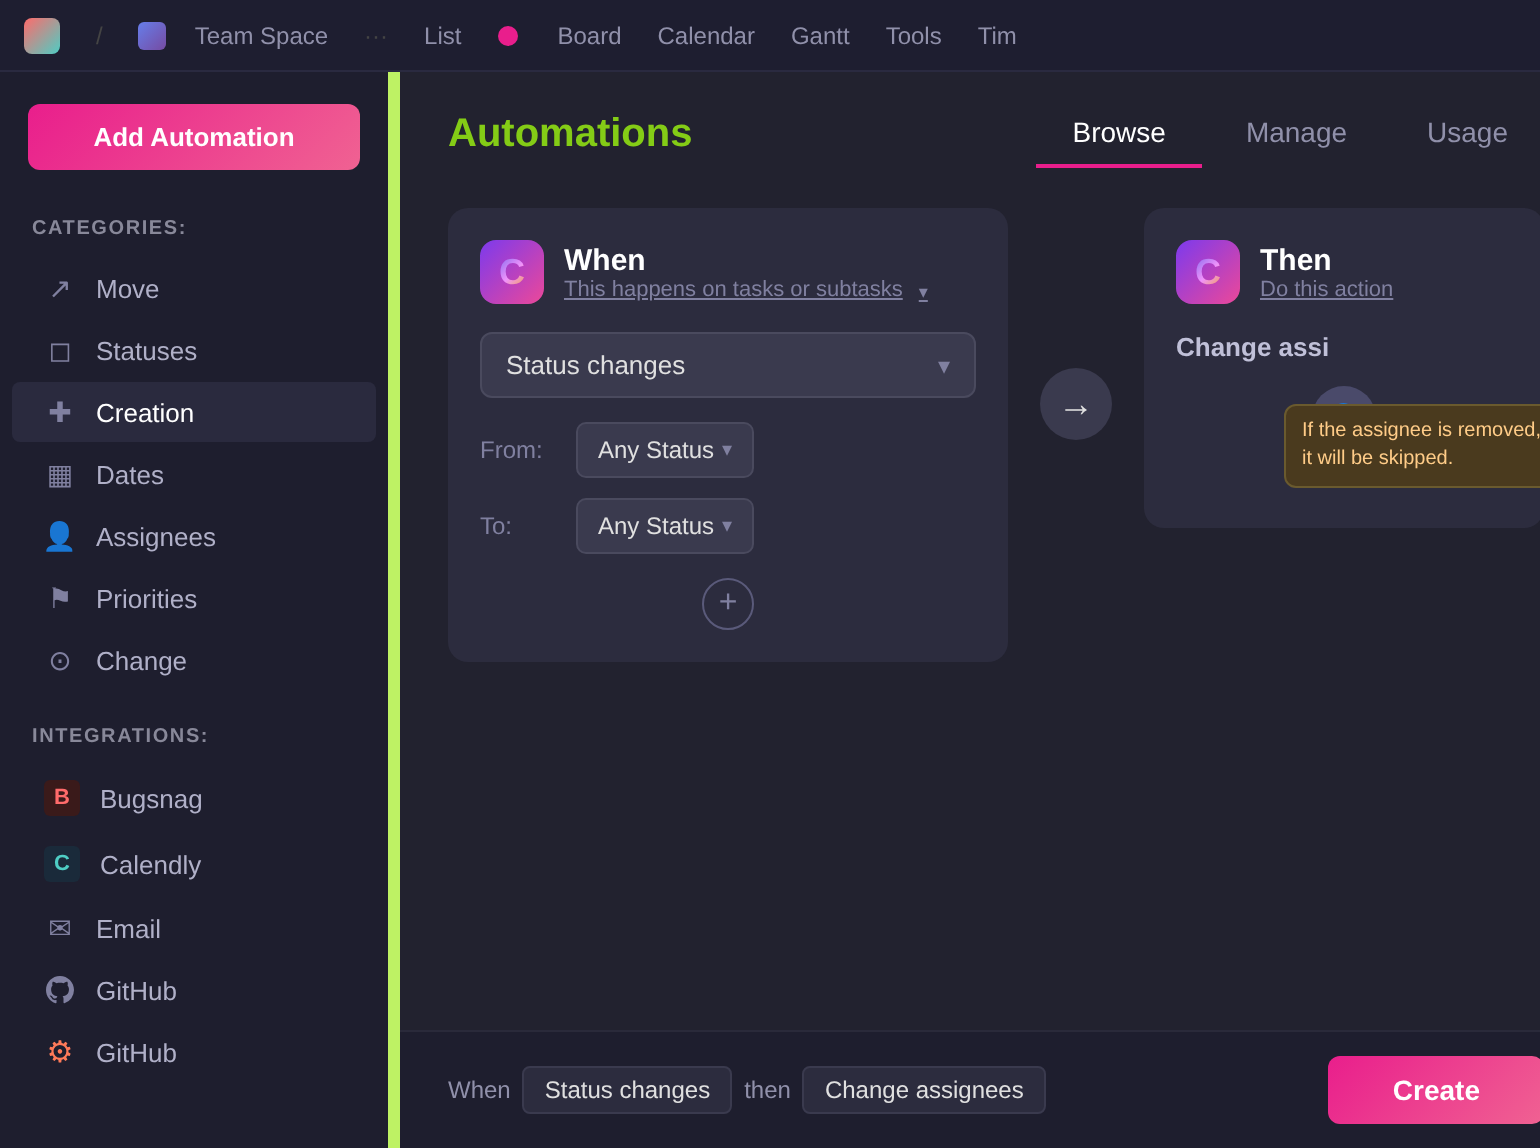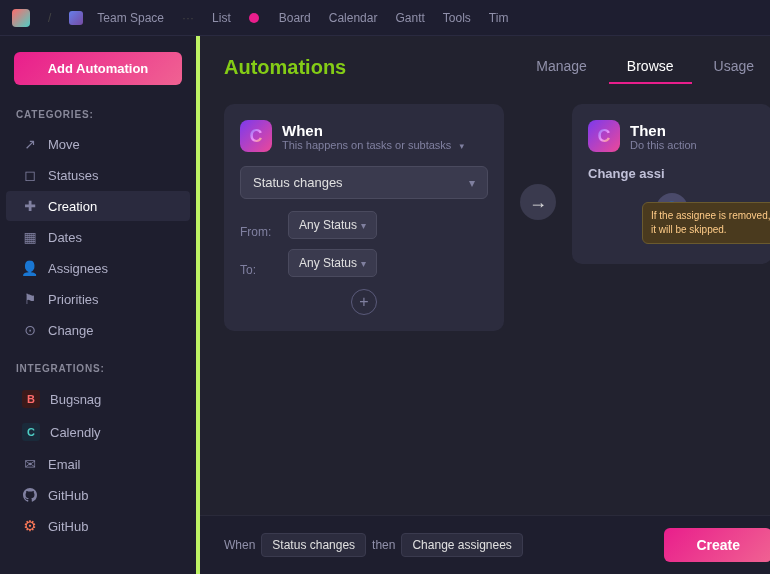--- a/index.html
+++ b/index.html
@@ -45,21 +45,21 @@
     
     .main-layout {
       display: flex;
       height: calc(574px - 36px);
     }
 
     
     .sidebar {
       width: 200px;
       background: #1e1e2e;
-      border-right: 4px solid #bef264;
+      border-right: 6px solid #bef264;
       padding: 16px 0;
       flex-shrink: 0;
       overflow-y: auto;
     }
     .add-automation-btn {
       display: block;
       margin: 0 14px 20px 14px;
       background: linear-gradient(135deg, #e91e8c, #f06292);
       color: white;
       border: none;
@@ -184,20 +184,21 @@
       font-size: 15px;
       font-weight: 700;
       color: #ffffff;
     }
     .card-subtitle {
       font-size: 11px;
       color: #8080a0;
       display: flex;
       align-items: flex-end;
       gap: 8px;
+      text-decoration: underline;
     }
     .card-subtitle .chevron {
       font-size: 9px;
     }
 
     .status-dropdown {
       background: #3a3a4e;
       border: 1px solid #4a4a5e;
       border-radius: 6px;
       padding: 8px 12px;
@@ -210,21 +211,21 @@
       color: #e0e0e0;
       margin-bottom: 12px;
     }
     .status-dropdown .chevron-icon {
       color: #8080a0;
       font-size: 12px;
     }
 
     .field-row {
       display: flex;
-      align-items: flex-end;
+      align-items: center;
       gap: 10px;
       margin-bottom: 10px;
     }
     .field-label {
       font-size: 12px;
       color: #8080a0;
       width: 38px;
       flex-shrink: 0;
     }
     .field-value {
@@ -466,22 +467,22 @@
       <span class="sidebar-icon" style="color:#ff7a59;font-size:15px;">⚙</span>
       <span>GitHub</span>
     </div>
   </div>
 
   <div class="content-area">
 
     <div class="content-header">
       <h1 class="page-title">Automations</h1>
       <div class="tabs">
+        <div class="tab active">Browse</div>
         <div class="tab">Manage</div>
-        <div class="tab active">Browse</div>
         <div class="tab">Usage</div>
       </div>
     </div>
 
     <div class="canvas-area">
 
       <div class="when-card">
         <div class="card-header">
           <div class="card-logo card-logo-clickup">
             <span class="clickup-logo">C</span>

